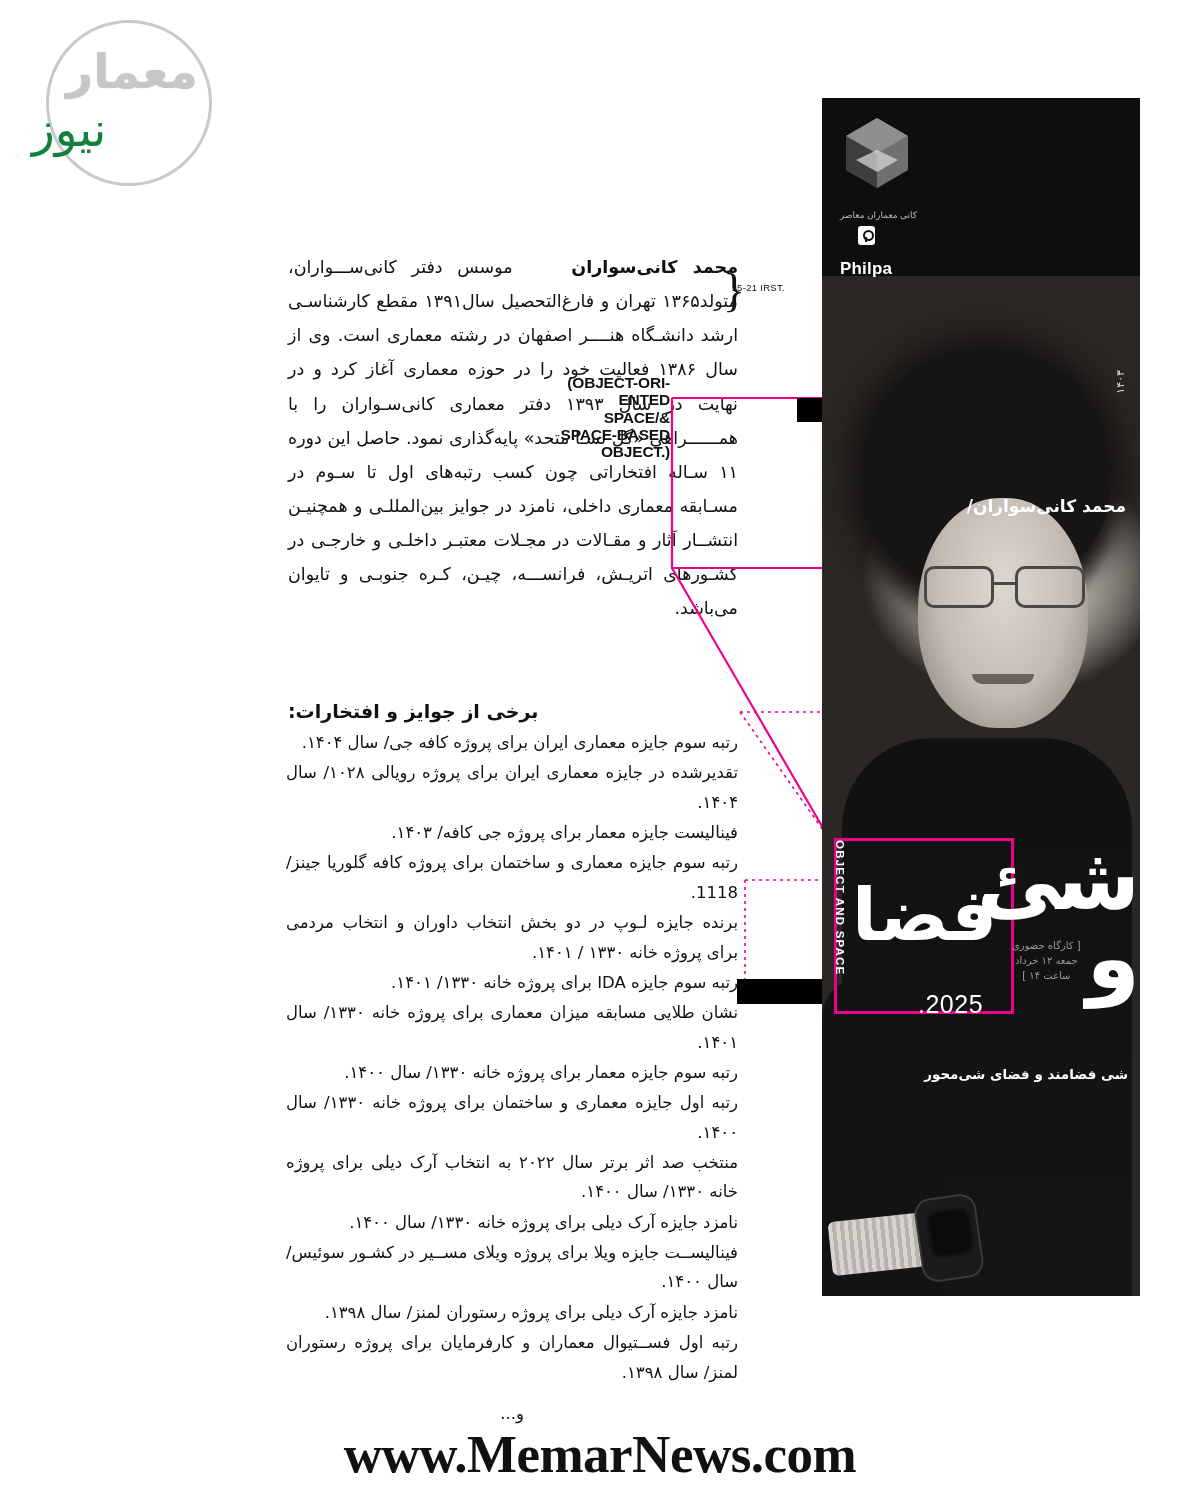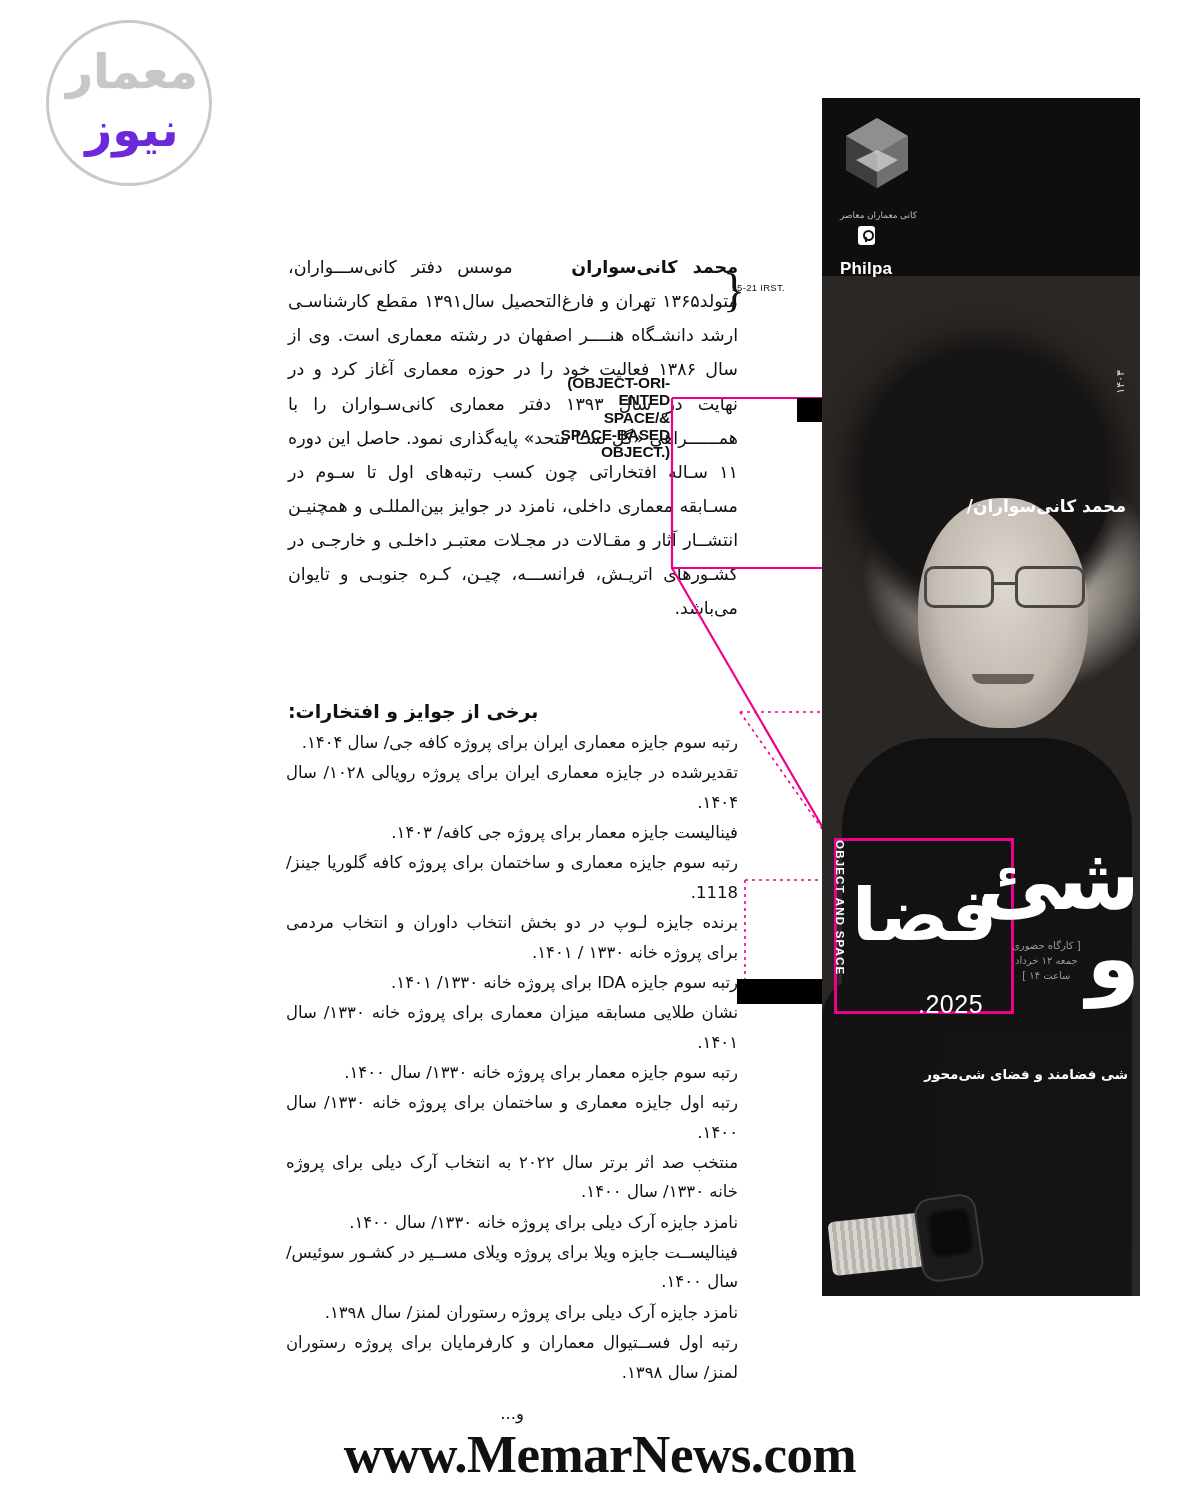--- a/index.html
+++ b/index.html
@@ -25,22 +25,22 @@
     position:absolute; left:12px; top:34px; width:200px;
     text-align:center;
     font-family:"DejaVu Sans", sans-serif;
     font-size:47px; font-weight:bold; color:#c7c7c7;
     letter-spacing:-1px;
     line-height:1;
     text-shadow:0 0 1px #b9b9b9;
   }
   .logo-text-2{
     position:absolute; left:12px; top:92px; width:200px;
-    text-align:center;
-    font-size:47px; font-weight:bold; color:#6d28d9;
+    text-align:left;
+    font-size:47px; font-weight:normal; color:#15803d;
     line-height:1;
   }
 
   
   .bio{
     position:absolute;
     right:462px;      
     top:250px;
     width:450px;
     text-align:justify;

